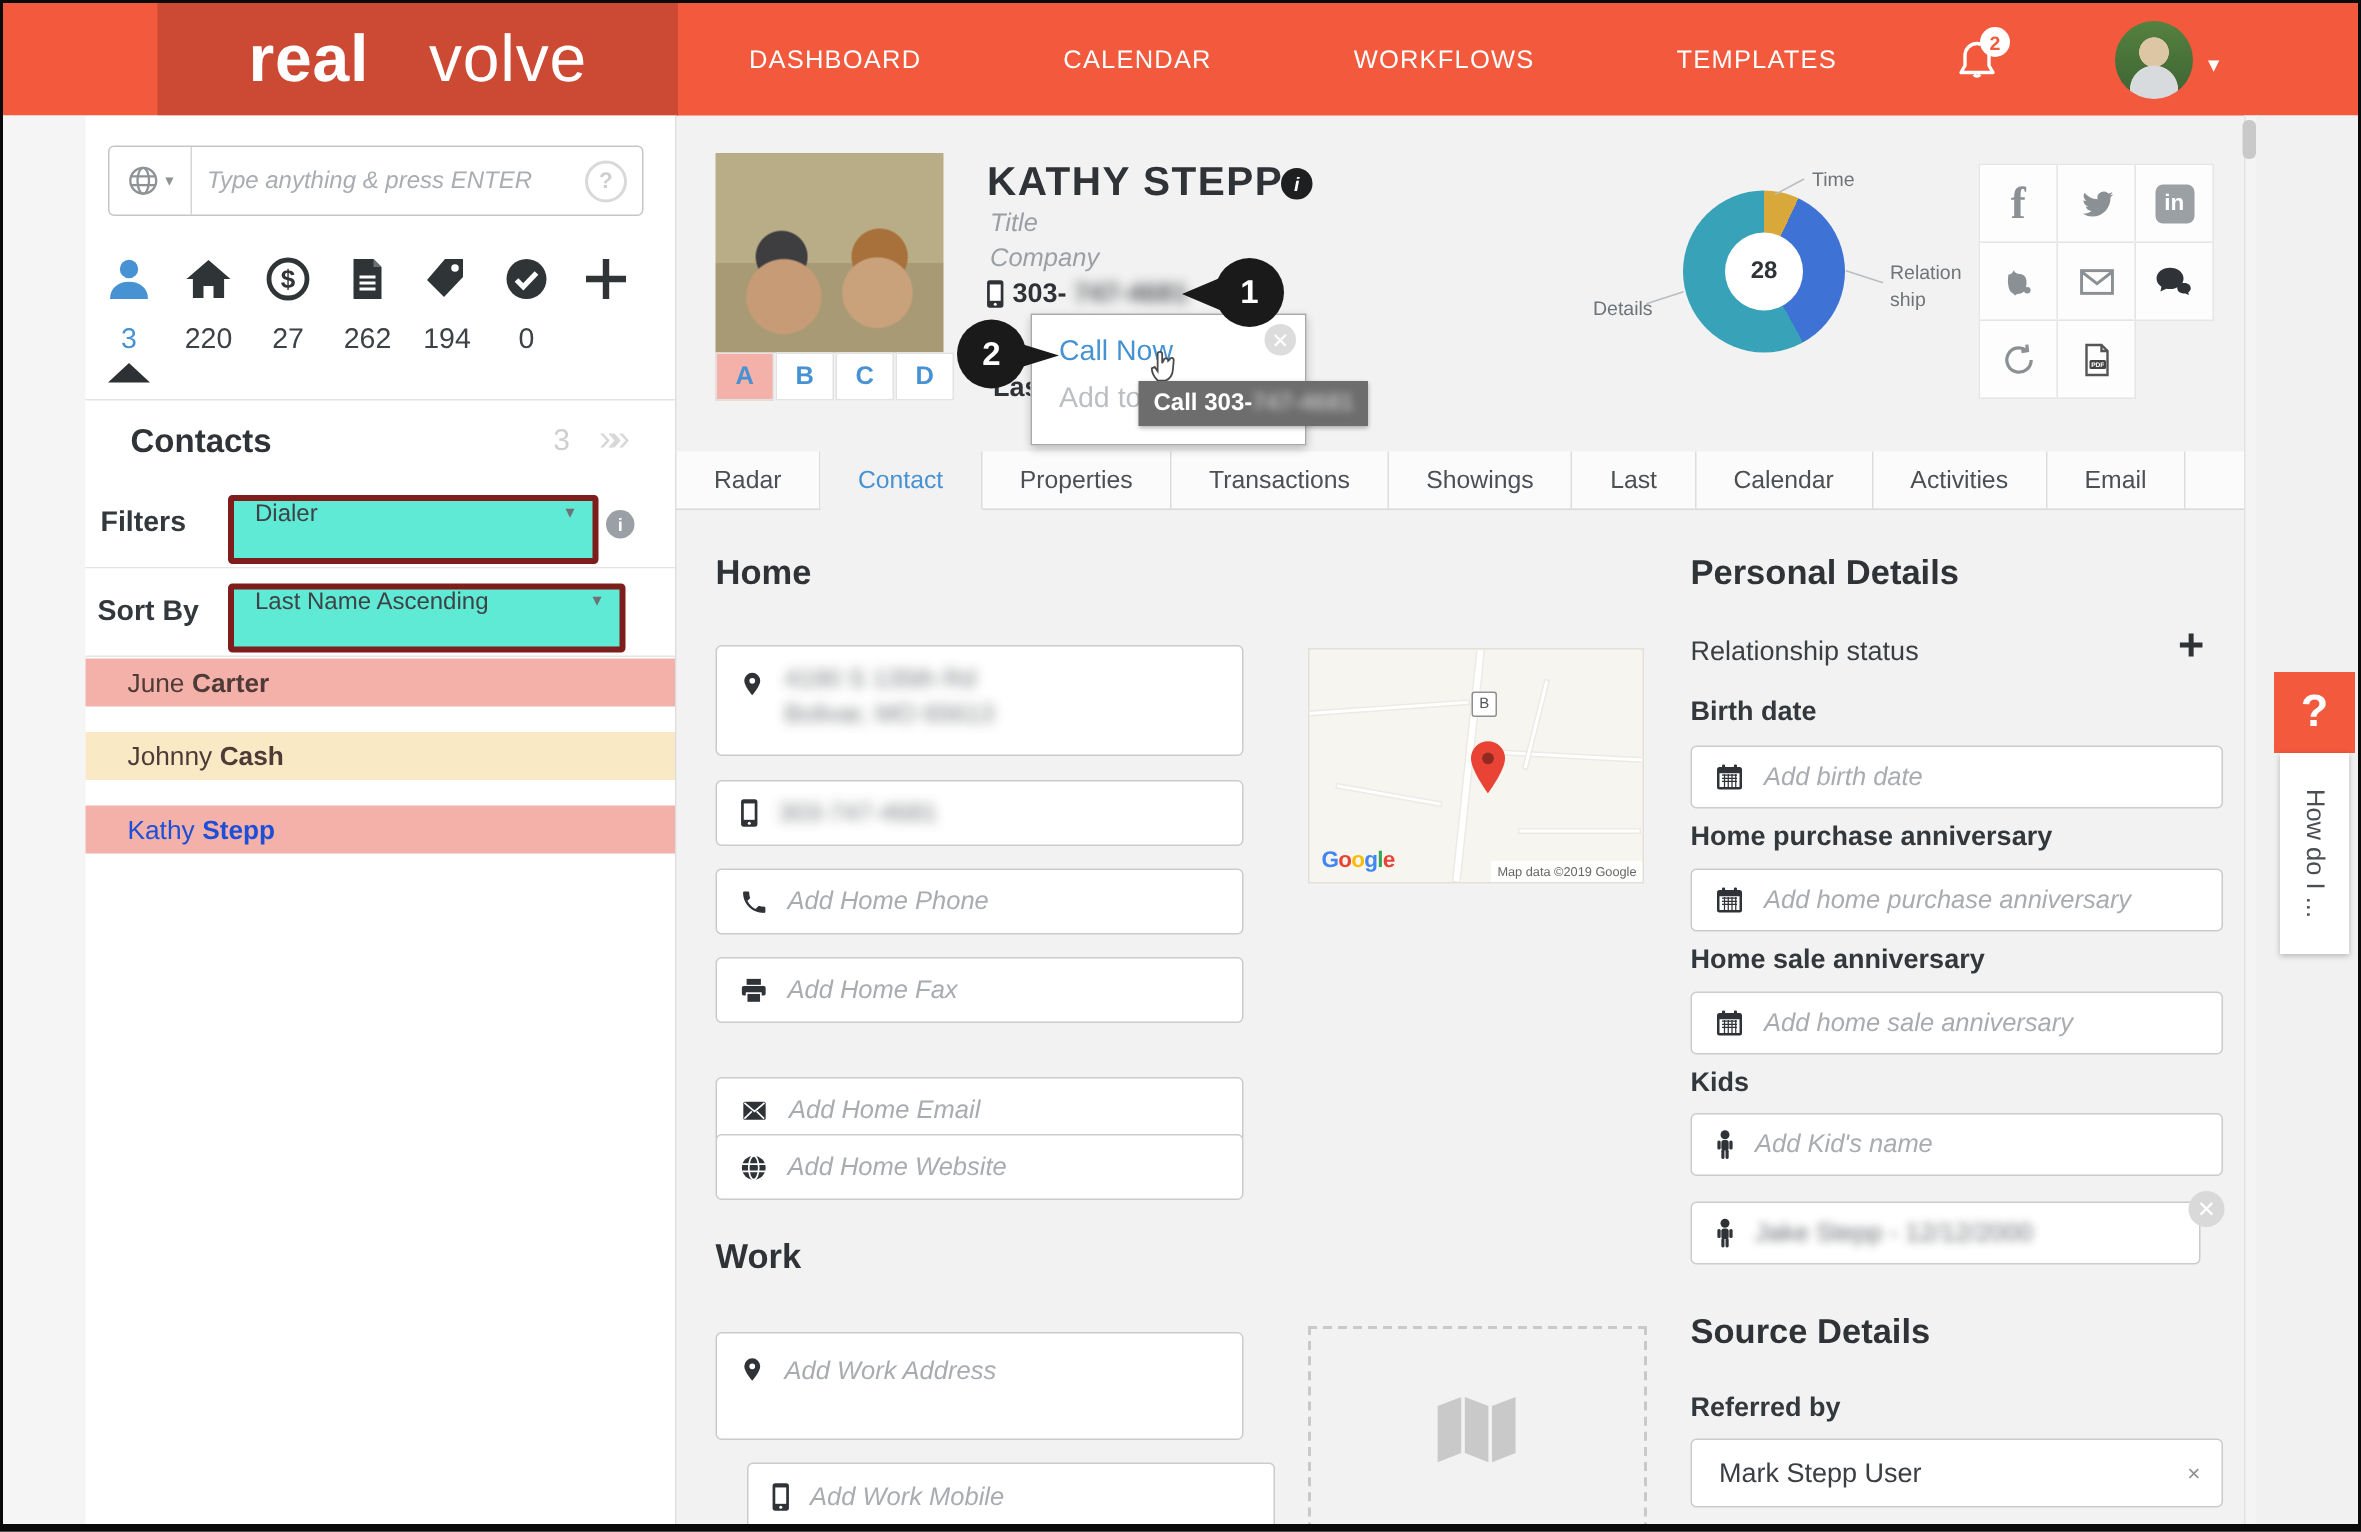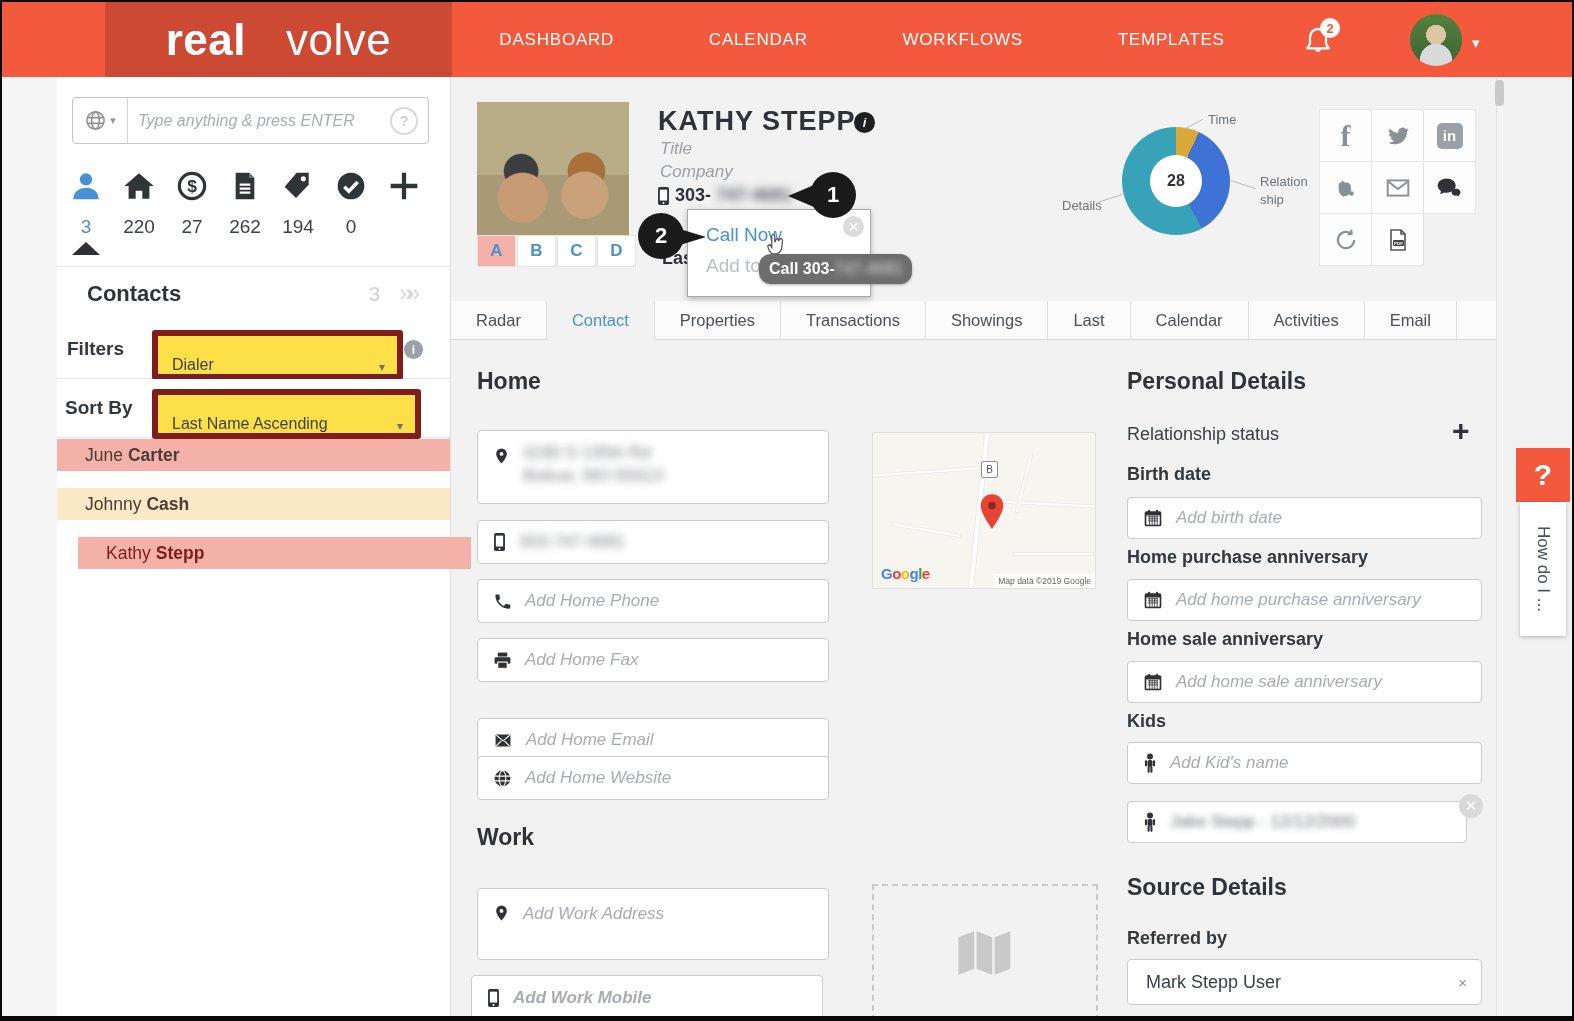--- a/index.html
+++ b/index.html
@@ -36,30 +36,30 @@
   .search-help{width:24px;height:24px;border:2px solid #d9d9d9;border-radius:50%;color:#cfcfcf;font-size:15px;font-weight:bold;
                display:flex;align-items:center;justify-content:center;margin-right:10px;}
   .module{position:absolute;top:168px;width:52px;text-align:center;cursor:pointer;color:#2f3437;}
   .module .cnt{margin-top:14px;font-size:19px;color:#3c4246;}
   .module.active{color:#4692d2;} .module.active .cnt{color:#4692d2;}
   .mod-tri{position:absolute;top:240px;width:0;height:0;border-left:14px solid transparent;border-right:14px solid transparent;border-bottom:13px solid #2d3134;}
   .side-sec{position:absolute;left:55px;width:393px;background:#fff;border-bottom:1px solid #e4e4e4;}
   .contacts-title{position:absolute;left:30px;top:14px;font-size:22px;font-weight:800;color:#2f3337;}
   .contacts-count{position:absolute;right:70px;top:16px;font-size:20px;color:#cfcfcf;}
   .contacts-chev{position:absolute;right:36px;top:12px;font-size:24px;color:#d8d8d8;letter-spacing:-6px;cursor:pointer;}
-  .select{position:absolute;height:38px;background:#fde047;border:6px solid #7f1d1d;border-radius:3px;display:flex;align-items:flex-end;
+  .select{position:absolute;height:38px;background:#5eead4;border:4px solid #7f1d1d;border-radius:3px;display:flex;align-items:flex-start;
           font-size:16px;color:#3e4347;padding-left:14px;cursor:pointer;}
   .select .sel-caret{position:absolute;right:12px;color:#6d7276;font-size:12px;}
   .info-dot{width:19px;height:19px;border-radius:50%;background:#9aa0a5;color:#fff;font-size:12px;font-weight:bold;
             display:flex;align-items:center;justify-content:center;font-style:normal;}
   .c-row{position:absolute;left:55px;width:393px;height:32px;display:flex;align-items:center;padding-left:28px;box-sizing:border-box;
          font-size:17.5px;color:#4e3a36;cursor:pointer;margin-top:1px;}
   .c-row .ln{font-weight:bold;margin-left:5px;}
   .row-pink{background:#f4b1a9;} .row-cream{background:#f9e9c5;}
-  .c-row.selected{color:#7f1d1d;margin-left:21px;}
+  .c-row.selected{color:#1d4ed8;}
 
   
   .photo{position:absolute;left:475px;top:100px;width:152px;height:133px;
          background:
            radial-gradient(circle at 30% 72%, #c79b75 0 17%, transparent 18%),
            radial-gradient(circle at 71% 70%, #c9a27c 0 16%, transparent 17%),
            radial-gradient(circle at 29% 52%, #3e3e40 0 13%, transparent 14%),
            radial-gradient(circle at 72% 52%, #a8703a 0 14%, transparent 15%),
            linear-gradient(#b9ad88 0 55%, #a79a74 55% 100%);}
   .abcd{position:absolute;left:475px;top:233px;display:flex;}
@@ -117,21 +117,21 @@
   .mapph{position:absolute;left:870px;top:882px;width:222px;height:133px;border:2px dashed #c9c9c9;display:flex;align-items:center;justify-content:center;color:#c9c9c9;}
 
   
   .popup{position:absolute;left:685px;top:207px;width:182px;height:86px;background:#fff;border:1px solid #a9a9a9;
          box-shadow:0 2px 6px rgba(0,0,0,.25);}
   .popup-call{position:absolute;left:18px;top:14px;font-size:19px;color:#4692d2;cursor:pointer;}
   .popup-add{position:absolute;left:18px;top:45px;font-size:19px;color:#bcbfc2;cursor:pointer;}
   .popup-x{position:absolute;right:6px;top:6px;width:21px;height:21px;border-radius:50%;background:#dcdcdc;color:#fff;
            font-size:14px;display:flex;align-items:center;justify-content:center;cursor:pointer;}
   .hand{position:absolute;left:76px;top:20px;}
-  .tooltip{position:absolute;left:757px;top:252px;height:24px;background:#6d6d6d;border-radius:12px;padding:3px 10px;
+  .tooltip{position:absolute;left:757px;top:252px;height:24px;background:#6d6d6d;border-radius:0;padding:3px 10px;
            display:flex;align-items:center;font-size:16px;font-weight:bold;color:#fff;white-space:nowrap;box-shadow:0 1px 3px rgba(0,0,0,.3);}
   .balloon{position:absolute;width:46px;height:46px;border-radius:50%;background:#1a1a1a;color:#fff;font-size:22px;font-weight:bold;
            display:flex;align-items:center;justify-content:center;}
   .balloon-tail{position:absolute;width:0;height:0;}
 
   
   .help-q{position:absolute;left:1514px;top:446px;width:54px;height:54px;background:#f2593d;color:#fff;font-size:30px;font-weight:bold;
           display:flex;align-items:center;justify-content:center;cursor:pointer;}
   .help-tab{position:absolute;left:1518px;top:500px;width:46px;height:134px;background:#fff;box-shadow:0 1px 4px rgba(0,0,0,.25);
             display:flex;align-items:center;justify-content:center;cursor:pointer;}
@@ -455,21 +455,21 @@
   <div class="h2" style="left:475px;top:822px;">Work</div>
   <div class="box" style="left:475px;top:886px;width:350px;height:70px;align-items:flex-start;">
     <span class="ic" style="margin-top:13px;">
       <svg viewBox="0 0 24 24" width="17" height="22" fill="#2f3337">
           <path d="M12 1.5A7.5 7.5 0 0 0 4.5 9c0 5.3 7.5 13.5 7.5 13.5S19.5 14.3 19.5 9A7.5 7.5 0 0 0 12 1.5z"></path>
           <circle cx="12" cy="9" r="2.7" fill="#fff"></circle>
         </svg>
     </span>
     <span class="ph" style="margin-top:15px;">Add Work Address</span>
   </div>
-  <div class="box" style="left:469px;top:973px;width:350px;height:44px;font-weight:bold;">
+  <div class="box" style="left:496px;top:973px;width:350px;height:44px;">
     <span class="ic">
       <svg viewBox="0 0 14 22" width="13" height="20">
           <rect x="1" y="1" width="12" height="20" rx="2" fill="#2f3337"></rect>
           <rect x="3" y="4" width="8" height="12" fill="#fff"></rect>
           <circle cx="7" cy="18.6" r="1.1" fill="#fff"></circle>
         </svg>
     </span>
     <span class="ph">Add Work Mobile</span>
   </div>
 

